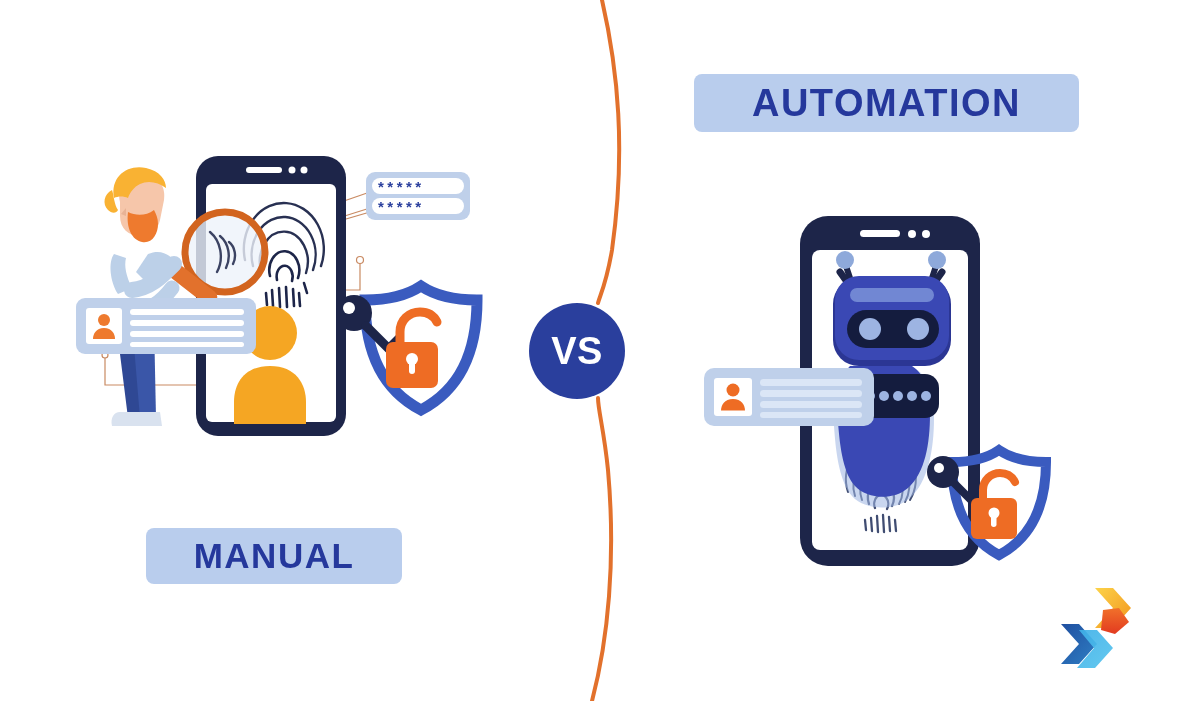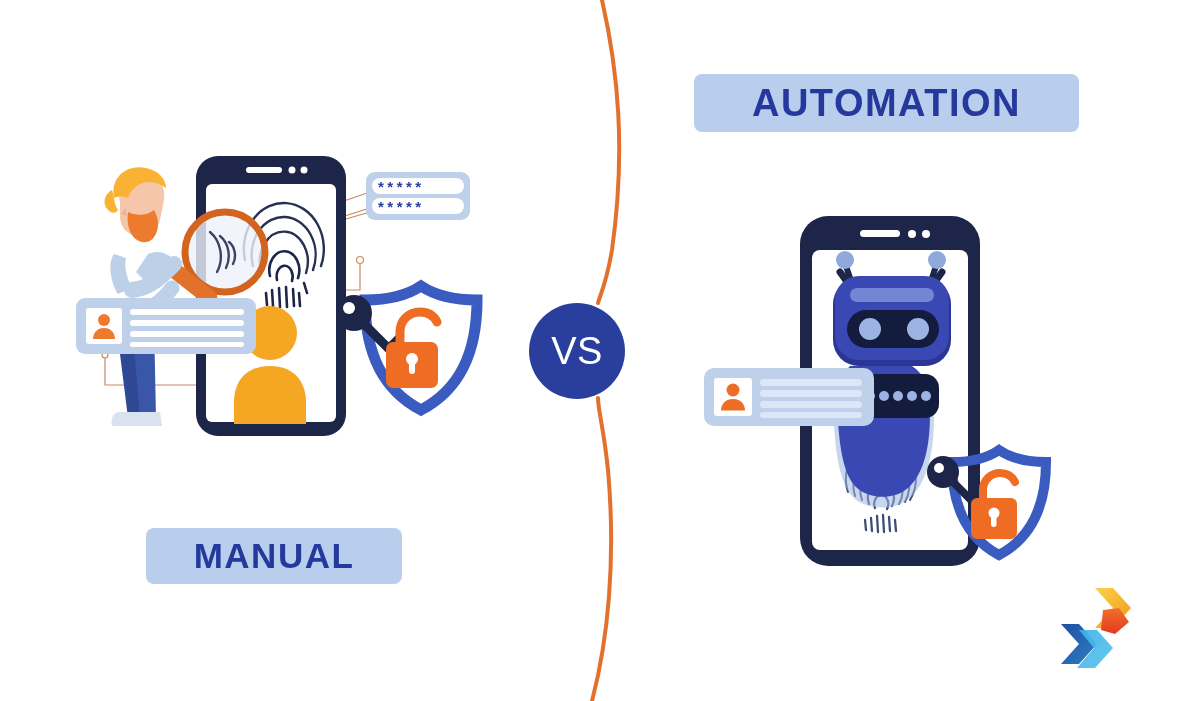--- a/index.html
+++ b/index.html
@@ -63,21 +63,21 @@
     top: 303px;
     width: 96px;
     height: 96px;
     border-radius: 50%;
     background: #2a3f9d;
     display: flex;
     align-items: center;
     justify-content: center;
     color: #ffffff;
     font-size: 38px;
-    font-weight: 400;
+    font-weight: 700;
     letter-spacing: 0.5px;
   }
 
   
   #manual-illustration {
     position: absolute;
     left: 70px;
     top: 150px;
     width: 400px;
     height: 320px;

